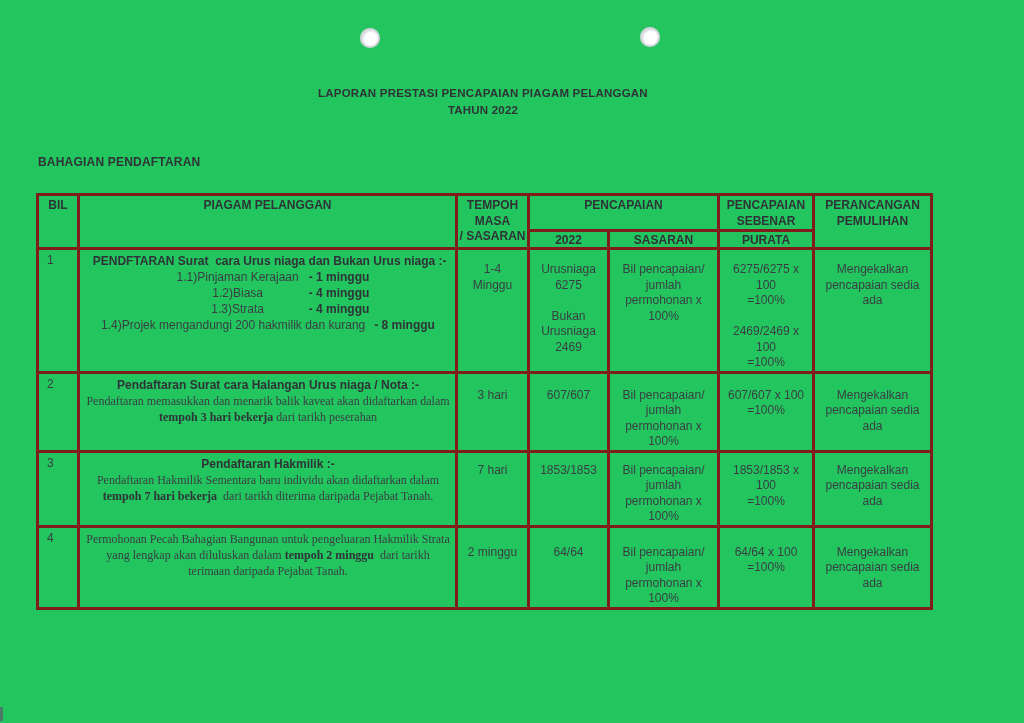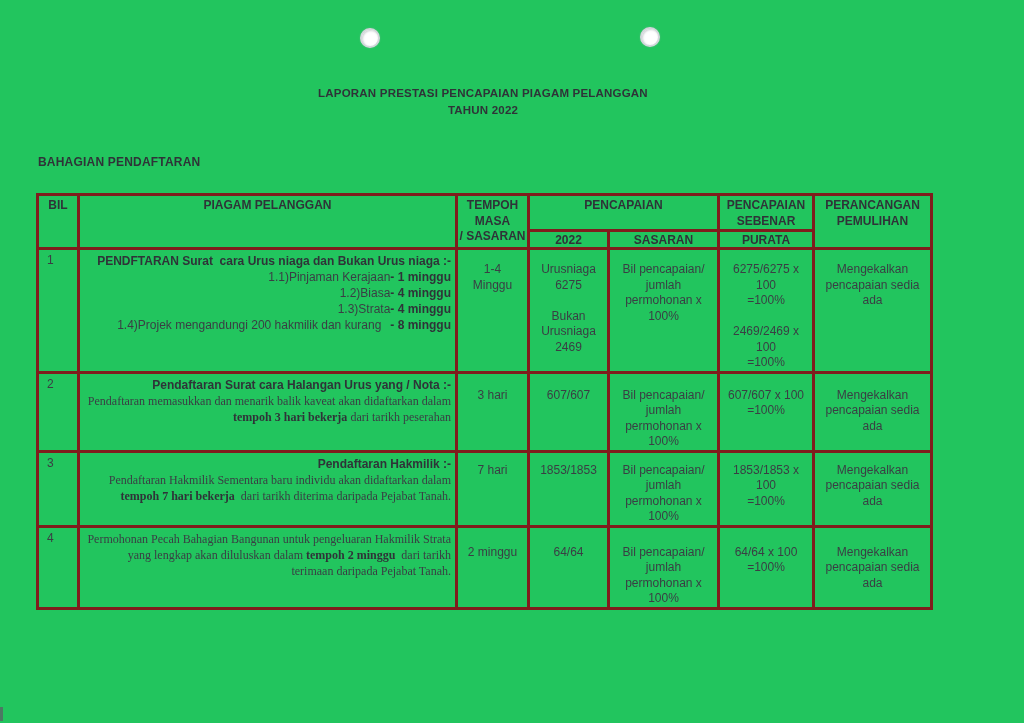--- a/index.html
+++ b/index.html
@@ -46,21 +46,21 @@
   }
   table.report th {
     font-weight: bold; text-align: center; color: #2f3338;
     line-height: 15.5px; padding-top: 2px; white-space: pre-line;
   }
   tr.hrow1 { height: 35px; }
   tr.hrow2 { height: 17px; }
   tr.hrow2 th { line-height: 14px; padding-top: 1px; }
 
   td.c-bil { text-align: left; padding: 3px 0 0 8px; }
-  td.c-piagam { text-align: right; padding: 3px 4px 0 5px; line-height: 16px; }
+  td.c-piagam { text-align: center; padding: 3px 4px 0 5px; line-height: 16px; }
   td.c-data { text-align: center; line-height: 15.5px; white-space: pre-line; }
 
   tr.r1 { height: 120px; } tr.r1 td.c-data { padding-top: 12px; }
   tr.r2 { height: 75px;  } tr.r2 td.c-data { padding-top: 14px; }
   tr.r3 { height: 75px;  } tr.r3 td.c-data { padding-top: 10px; }
   tr.r4 { height: 79px;  } tr.r4 td.c-data { padding-top: 17px; }
 
   .charter-heading { font-weight: bold; color: #2f3338; white-space: pre-wrap; display: block; }
   .charter-item { display: block; white-space: pre-wrap; }
   .charter-item .lbl { display: inline-block; width: 142px; white-space: pre-wrap; }
@@ -143,21 +143,21 @@
 2469/2469 x
 100
 =100%</td>
         <td class="c-data">Mengekalkan
 pencapaian sedia
 ada</td>
       </tr>
       <tr class="r2">
         <td class="c-bil">2</td>
         <td class="c-piagam">
-            <span class="charter-heading">Pendaftaran Surat cara Halangan Urus yang / Nota :-</span>
+            <span class="charter-heading">Pendaftaran Surat cara Halangan Urus niaga / Nota :-</span>
             <span class="charter-para"><span>Pendaftaran memasukkan dan menarik balik kaveat akan didaftarkan dalam </span><b>tempoh 3 hari bekerja</b><span> dari tarikh peserahan</span></span>
           </td>
         <td class="c-data">3 hari</td>
         <td class="c-data">607/607</td>
         <td class="c-data">Bil pencapaian/
 jumlah
 permohonan x
 100%</td>
         <td class="c-data">607/607 x 100
 =100%</td>

